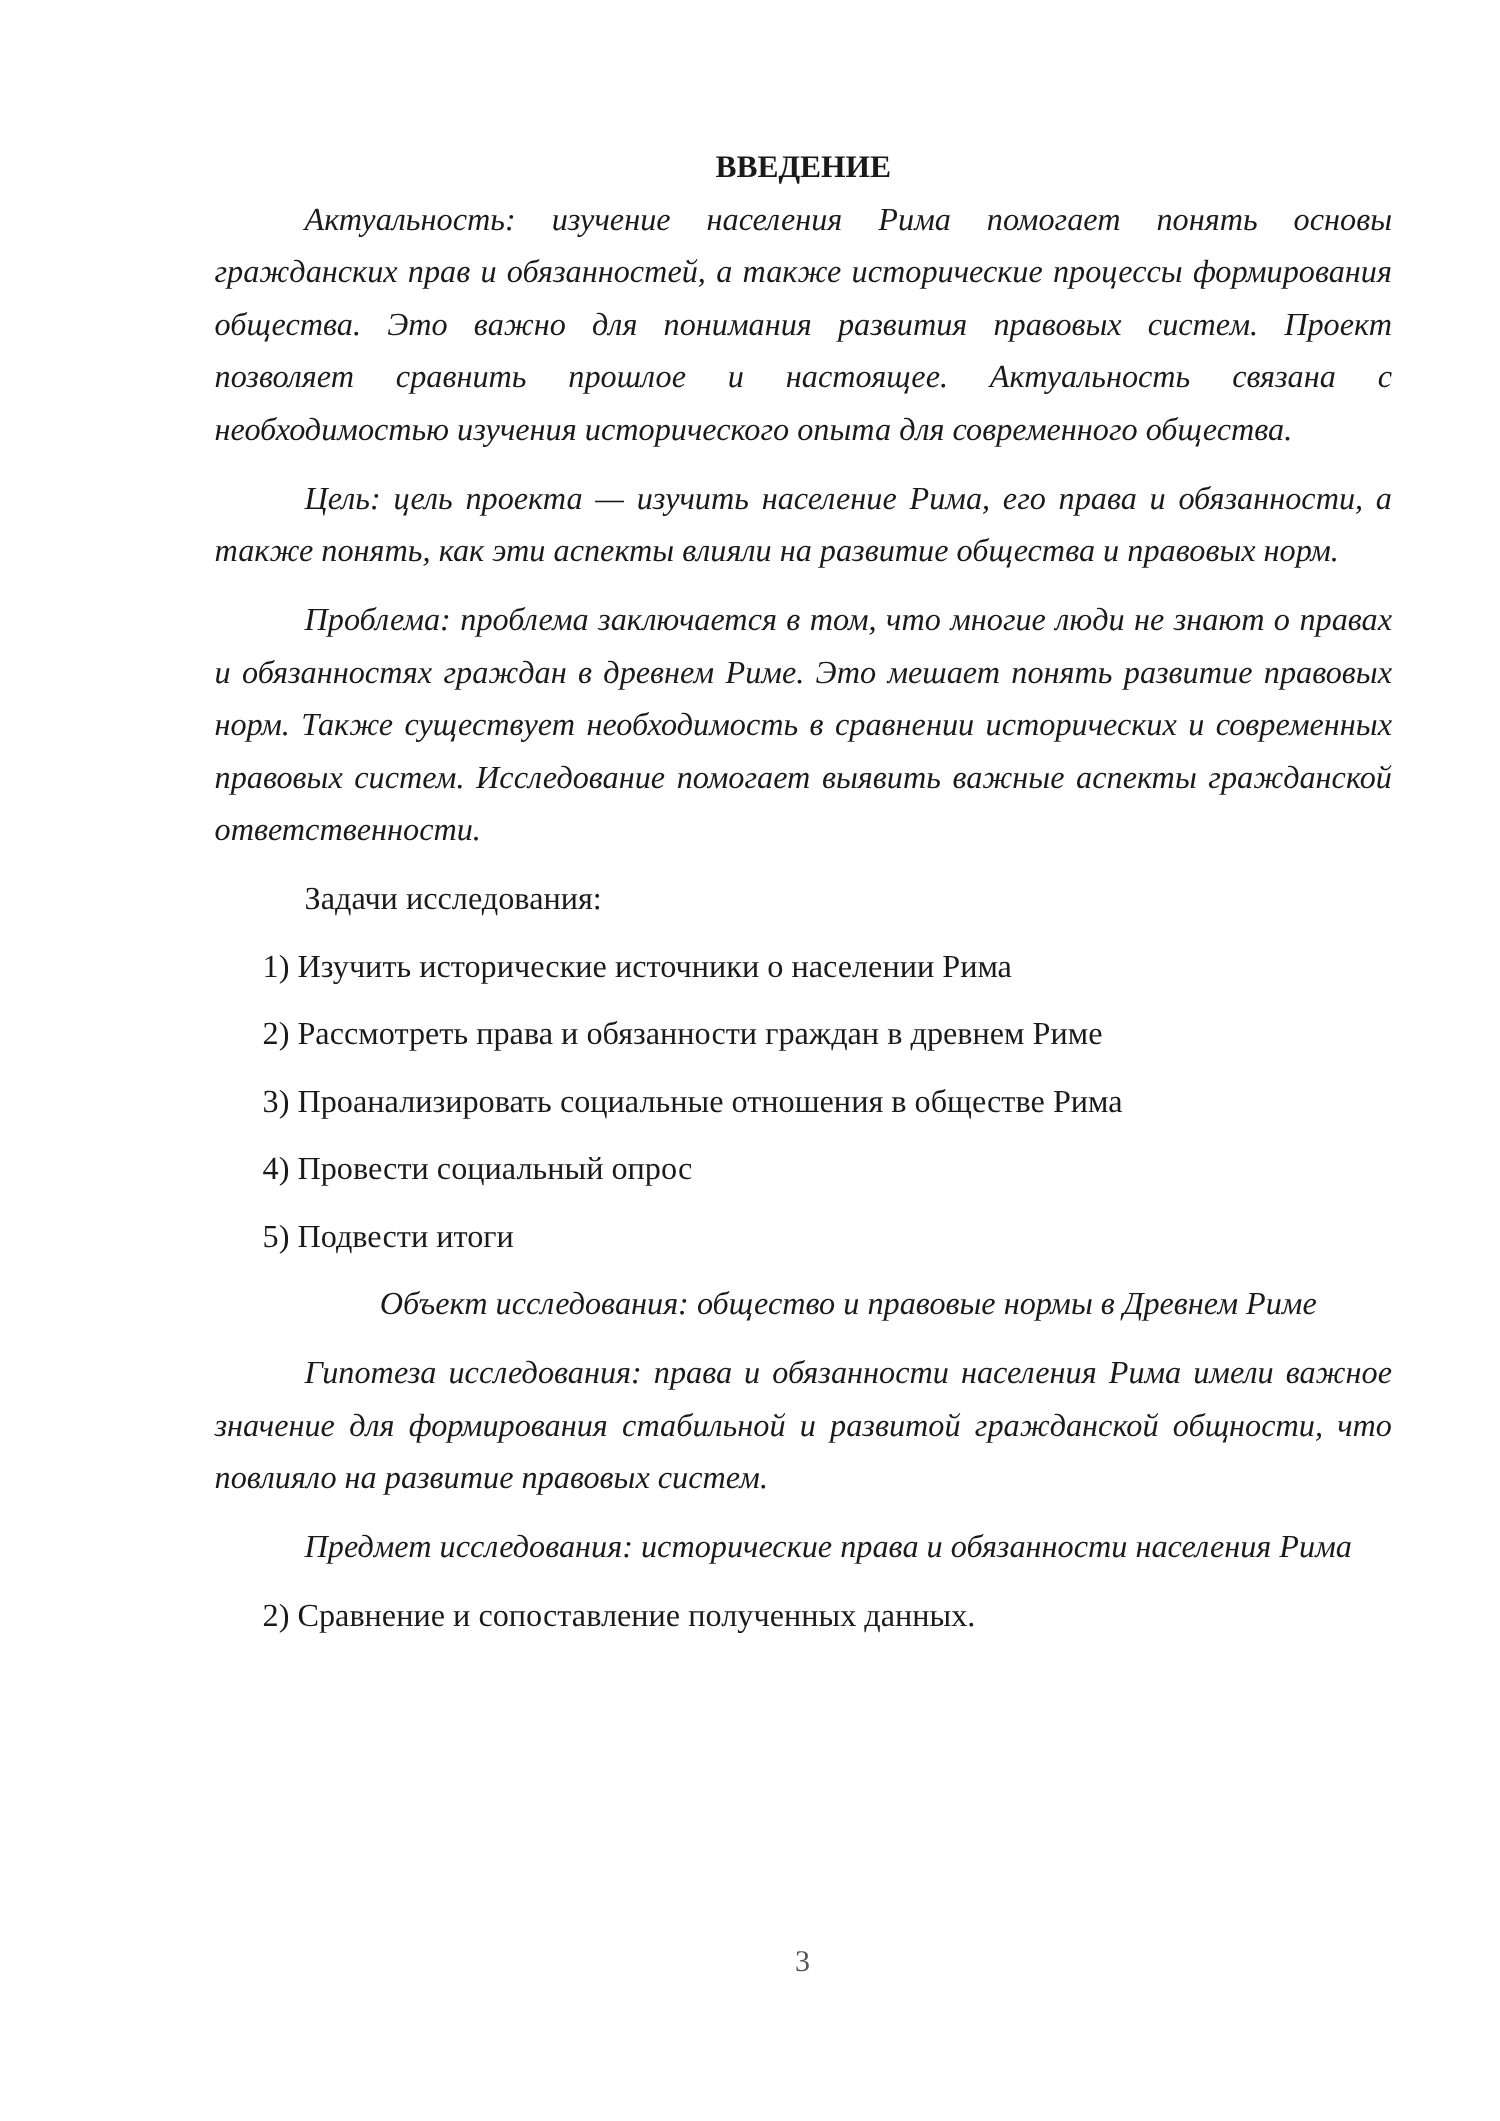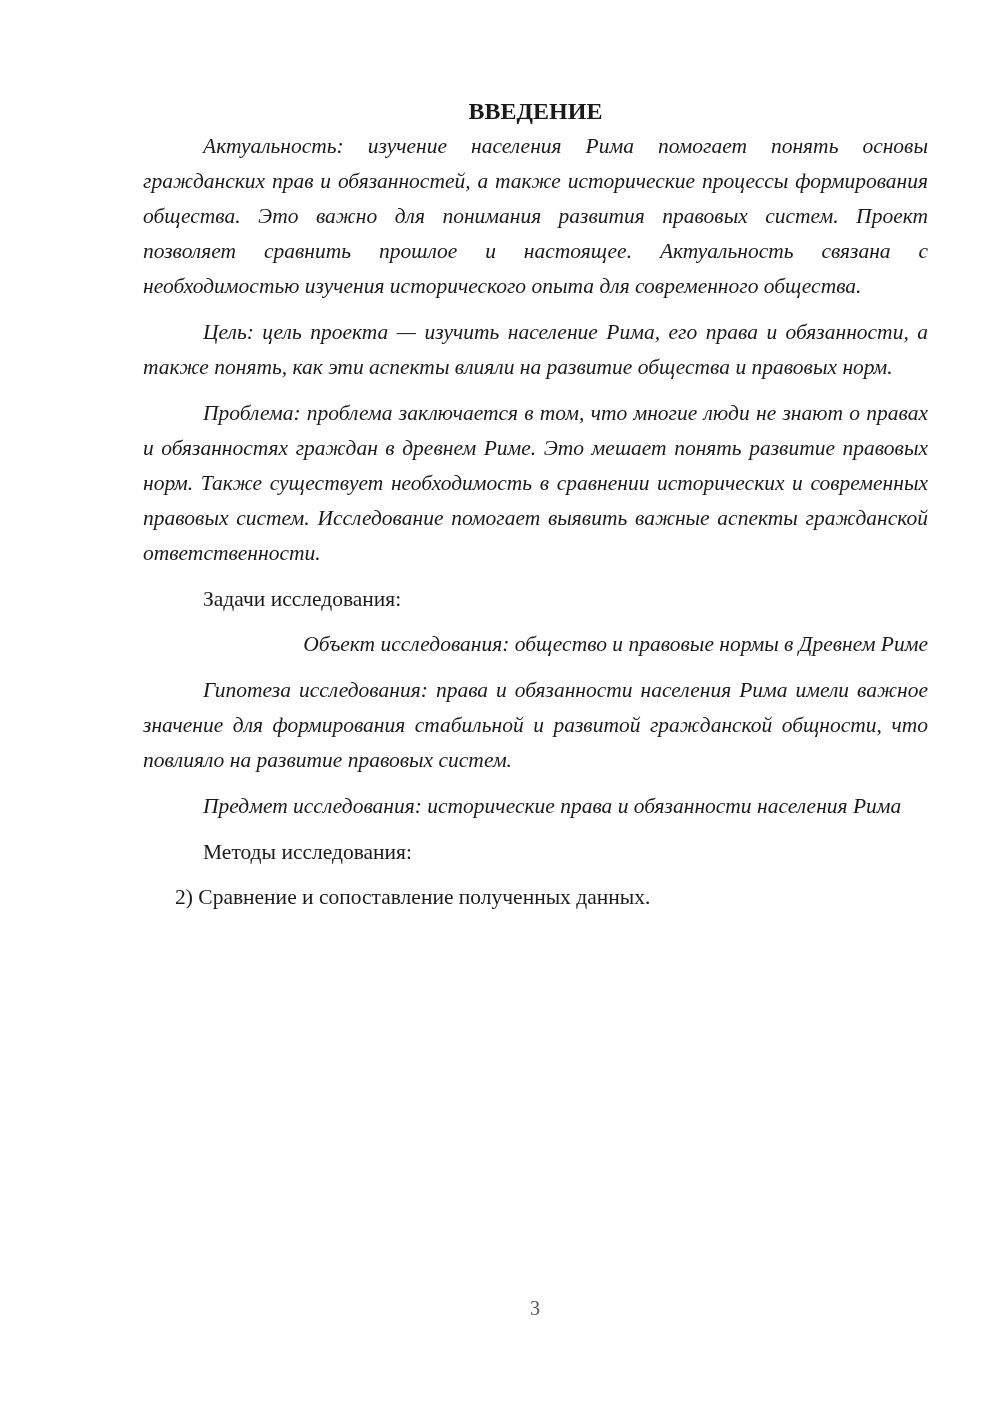--- a/index.html
+++ b/index.html
@@ -7,27 +7,27 @@
     width: 1000px; height: 1414px; position: relative; overflow: hidden;
     font-family: "Liberation Serif", "DejaVu Serif", serif;
     color: #1a1a1a;
   }
   .page {
     position: absolute; left: 143px; top: 94px; width: 785px;
     font-size: 21.5px; line-height: 35px;
   }
   .title {
     text-align: center; font-weight: bold; margin: 0 0 0 0;
-    font-size: 24px; line-height: 35px;
+    font-size: 21px; line-height: 35px;
   }
   p { margin: 0; }
   .para {
     text-align: justify; text-indent: 60px; margin-bottom: 11px; font-style: italic;
   }
-  .para.single { text-align: right; }
+  .para.single { text-align: center; }
   .heading-line { text-indent: 60px; margin-bottom: 10px; }
   .list-item { padding-left: 32px; margin-bottom: 10px; }
   .page-number {
     position: absolute; top: 1297px; left: 0; width: 1070px; text-align: center;
     font-size: 20px; color: #555555;
   }
 </style>
 </head>
 <body>
 
@@ -35,27 +35,33 @@
   <p class="title">ВВЕДЕНИЕ</p>
 
   <p class="para">Актуальность: изучение населения Рима помогает понять основы гражданских прав и обязанностей, а также исторические процессы формирования общества. Это важно для понимания развития правовых систем. Проект позволяет сравнить прошлое и настоящее. Актуальность связана с необходимостью изучения исторического опыта для современного общества.</p>
 
   <p class="para">Цель: цель проекта — изучить население Рима, его права и обязанности, а также понять, как эти аспекты влияли на развитие общества и правовых норм.</p>
 
   <p class="para">Проблема: проблема заключается в том, что многие люди не знают о правах и обязанностях граждан в древнем Риме. Это мешает понять развитие правовых норм. Также существует необходимость в сравнении исторических и современных правовых систем. Исследование помогает выявить важные аспекты гражданской ответственности.</p>
 
   <p class="heading-line">Задачи исследования:</p>
 
+  <div>
+    <p class="list-item">1) Изучить исторические источники о населении Рима</p>
+    <p class="list-item">2) Рассмотреть права и обязанности граждан в древнем Риме</p>
+    <p class="list-item">3) Проанализировать социальные отношения в обществе Рима</p>
+    <p class="list-item">4) Провести социальный опрос</p>
+    <p class="list-item">5) Подвести итоги</p>
+  </div>
 
   <p class="para single">Объект исследования: общество и правовые нормы в Древнем Риме</p>
 
   <p class="para">Гипотеза исследования: права и обязанности населения Рима имели важное значение для формирования стабильной и развитой гражданской общности, что повлияло на развитие правовых систем.</p>
 
   <p class="para">Предмет исследования: исторические права и обязанности населения Рима</p>
 
-  <p class="heading-line">Методы исследования:</p>
 
   <div>
     <p class="list-item">2) Сравнение и сопоставление полученных данных.</p>
   </div>
 </div>
 
 <div class="page-number">3</div>
 
 </body></html>

